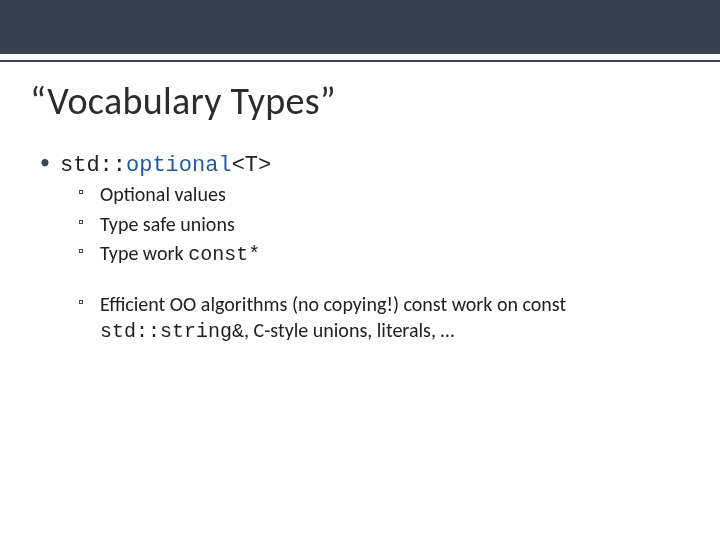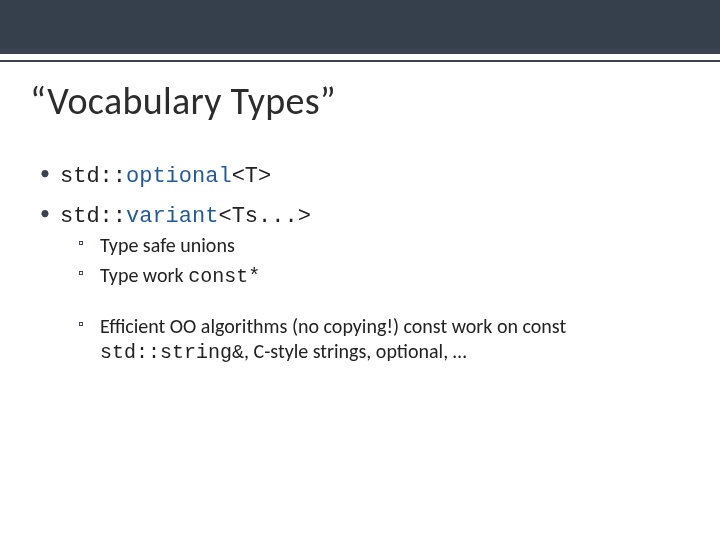--- a/index.html
+++ b/index.html
@@ -45,21 +45,21 @@
     position: absolute;
     top: 78px;
     left: 30px;
     font-family: "Corbel", "Segoe UI", "Calibri", sans-serif;
     font-size: 38px;
     color: #2c2c2c;
     letter-spacing: 0.3px;
   }
   .content {
     position: absolute;
-    top: 151px;
+    top: 140px;
     left: 40px;
     right: 40px;
     font-size: 22px;
     line-height: 1.28;
   }
   .l1 {
     margin: 10px 0 2px 0;
     padding-left: 20px;
     position: relative;
   }
@@ -103,32 +103,32 @@
   <div class="rule-thick"></div>
   <div class="rule-thin"></div>
 
   <div class="title">“Vocabulary Types”</div>
 
   <div class="content">
 
     <div class="l1">
       <span class="mono">std::</span><span class="mono blue">optional</span><span class="mono">&lt;T&gt;</span>
     </div>
+    <div class="l2">
+      <span>Optional values</span>
+    </div>
 
-    <div class="l1">
-      <span class="mono">std::</span><span class="mono blue">variant</span><span class="mono">&lt;Ts...&gt;</span>
-    </div>
     <div class="l2">
       <span>Type safe unions</span>
     </div>
 
     <div class="l2">
       <span>Type work </span><span class="mono">const*</span><span></span>
     </div>
 
     <div class="gap"></div>
 
     <div class="l2">
-      <span>Efficient OO algorithms (no copying!) const work on const </span><span class="mono">std::string&amp;</span><span>, C-style strings, optional, …</span>
+      <span>Efficient OO algorithms (no copying!) const work on const </span><span class="mono">std::string&amp;</span><span>, C-style unions, literals, …</span>
     </div>
 
   </div>
 </div>
 
 </body></html>

